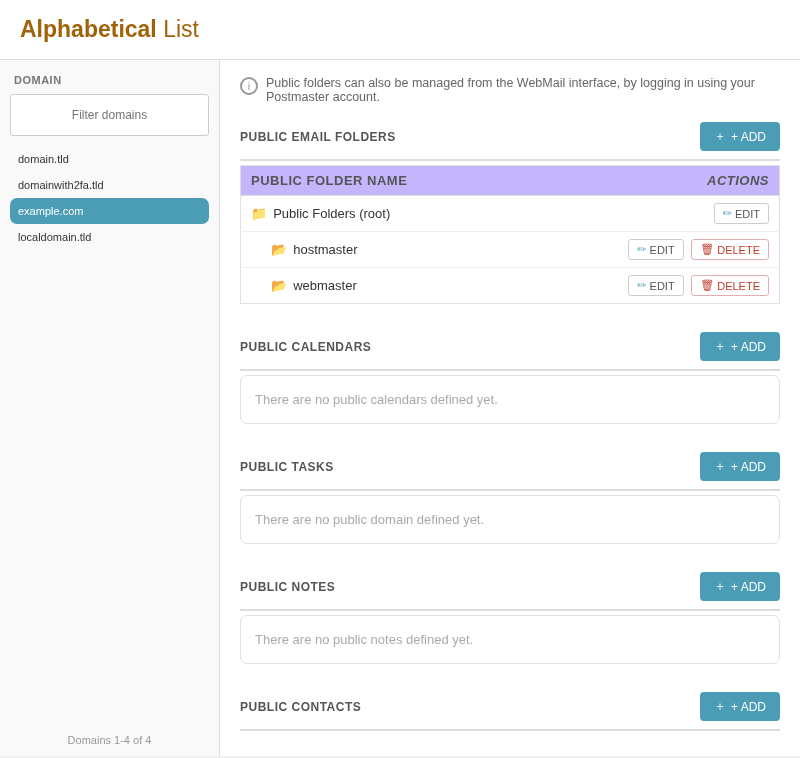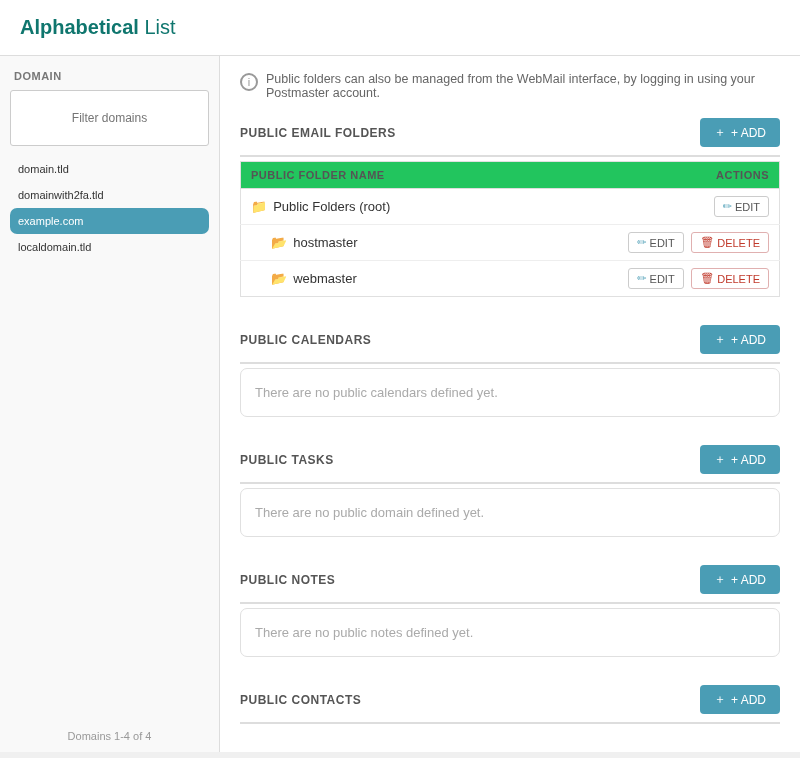--- a/index.html
+++ b/index.html
@@ -4,23 +4,23 @@
   <style>
     * { box-sizing: border-box; margin: 0; padding: 0; }
     body { font-family: Arial, sans-serif; font-size: 13px; background: #f0f0f0; color: #333; }
 
     .page-header {
       background: #fff;
       padding: 16px 20px;
       border-bottom: 1px solid #ddd;
     }
     .page-header h1 {
-      font-size: 20px;
+      font-size: 23px;
       font-weight: normal;
-      color: #0f766e;
+      color: #a16207;
     }
     .page-header h1 strong {
       font-weight: bold;
     }
 
     .layout {
       display: flex;
       height: calc(758px - 62px);
     }
 
@@ -36,21 +36,21 @@
     .sidebar-domain-label {
       font-size: 11px;
       font-weight: bold;
       color: #777;
       letter-spacing: 0.5px;
       margin-bottom: 8px;
       padding-left: 4px;
     }
     .filter-input {
       width: 100%;
-      padding: 20px 8px;
+      padding: 13px 8px;
       border: 1px solid #ccc;
       border-radius: 3px;
       font-size: 12px;
       color: #999;
       background: #fff;
       margin-bottom: 10px;
       text-align: center;
     }
     .domain-list {
       list-style: none;
@@ -143,31 +143,32 @@
       font-size: 13px;
     }
 
     
     .folders-table {
       width: 100%;
       border-collapse: collapse;
       border: 1px solid #e0e0e0;
     }
     .folders-table th {
-      background: #22c55e;
-      font-size: 11px;
+      background: #c4b5fd;
+      font-size: 13px;
       font-weight: bold;
       color: #555;
       text-align: left;
       padding: 7px 10px;
       border-bottom: 1px solid #ddd;
       letter-spacing: 0.5px;
     }
     .folders-table th.actions-col {
       text-align: right;
+      font-style: italic;
     }
     .folders-table td {
       padding: 7px 10px;
       border-bottom: 1px solid #eee;
       vertical-align: middle;
     }
     .folders-table tr:last-child td {
       border-bottom: none;
     }
     .folder-cell {

